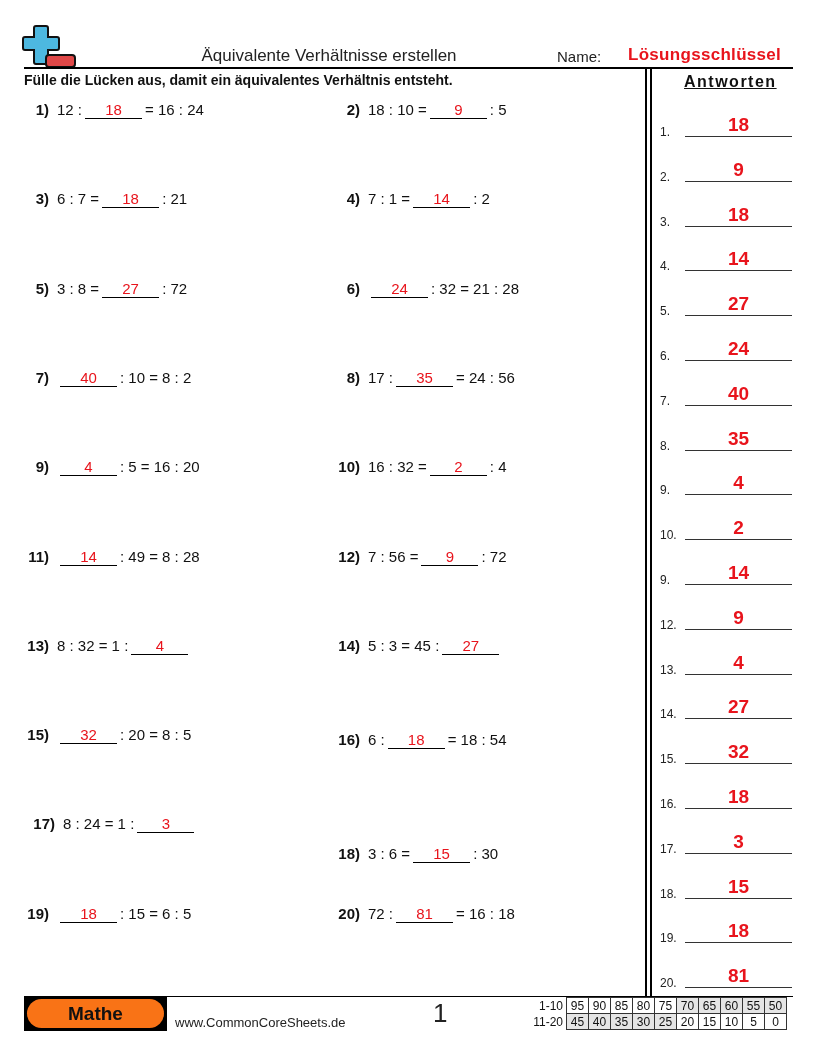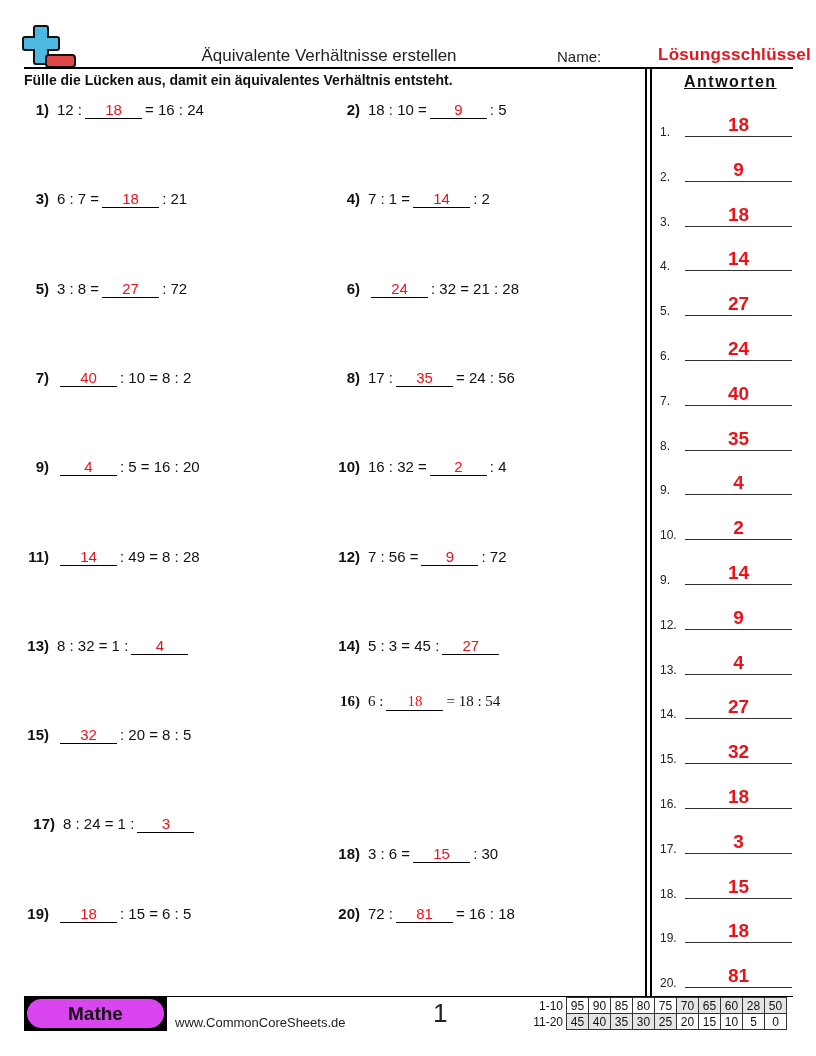--- a/index.html
+++ b/index.html
@@ -2,36 +2,36 @@
 <html><head>
 <meta charset="utf-8">
 <style>
   html, body { margin: 0; padding: 0; background: #fff; }
   body { width: 816px; height: 1056px; position: relative; overflow: hidden;
          font-family: "Liberation Sans", "DejaVu Sans", sans-serif; color: #111; }
   .abs { position: absolute; }
   .logo { left: 22px; top: 24px; width: 56px; height: 46px; }
   .title { left: 0; top: 46px; width: 650px; text-align: center; font-size: 17px; color: #222; padding-left: 4px; }
   .name-label { left: 557px; top: 48px; font-size: 15px; color: #222; }
-  .name-value { left: 658px; top: 45px; font-size: 17px; font-weight: bold; color: #e8141c; letter-spacing: 0.3px; }
+  .name-value { left: 628px; top: 45px; font-size: 17px; font-weight: bold; color: #e8141c; letter-spacing: 0.3px; }
   .top-rule { left: 24px; top: 67px; width: 769px; height: 2px; background: #000; }
   .instructions { left: 24px; top: 72px; font-size: 14px; font-weight: bold; }
   .vdiv1 { left: 645px; top: 68px; width: 2px; height: 928px; background: #000; }
   .vdiv2 { left: 650px; top: 68px; width: 2px; height: 928px; background: #000; }
   .ans-head { left: 684px; top: 73px; font-size: 16px; font-weight: bold; text-decoration: underline; letter-spacing: 1.5px; }
   .problem { font-size: 15px; white-space: nowrap; display: flex; align-items: baseline; }
   .pnum { font-weight: bold; display: inline-block; text-align: right; margin-right: 8px; }
   .blank { display: inline-block; width: 57px; border-bottom: 1px solid #000; text-align: center; color: #e8141c; margin: 0 3px; line-height: 17px; }
   .ans-row { left: 660px; width: 132px; height: 30px; }
   .ans-num { position: absolute; left: 0; bottom: 0; font-size: 12px; color: #222; }
   .ans-line { position: absolute; left: 25px; right: 0; bottom: 2px; height: 1px; background: #333; }
   .ans-val { position: absolute; left: 25px; right: 0; bottom: 3px; text-align: center; font-size: 19px; font-weight: bold; color: #e8141c; }
   .bottom-rule { left: 24px; top: 996px; width: 769px; height: 1px; background: #000; }
   .mathe-box { left: 24px; top: 996px; width: 143px; height: 35px; background: #000; }
-  .mathe-pill { left: 27px; top: 999px; width: 137px; height: 29px; background: #d946ef; border-radius: 15px;
+  .mathe-pill { left: 27px; top: 999px; width: 137px; height: 29px; background: #f97316; border-radius: 15px;
                 text-align: center; font-weight: bold; font-size: 19px; line-height: 29px; }
   .site { left: 175px; top: 1015px; font-size: 13px; color: #222; }
   .page-num { left: 433px; top: 998px; font-size: 26px; color: #222; }
   .score { left: 527px; top: 997px; border-collapse: collapse; font-size: 12px; }
   .score td { border: 1px solid #333; padding: 0; height: 15px; text-align: center; width: 21px; }
   .score td.rl { border: none; text-align: right; width: 36px; padding-right: 3px; }
   .score td.hl { background: #e5e5e5; }
 </style>
 </head>
 <body>
@@ -129,21 +129,21 @@
     <div class="abs problem" style="left: 333px; top: 636.8px;">
       <span class="pnum" style="width:27px">14)</span>
       <span>5 : 3 = 45 :</span>
       <span class="blank">27</span>
     </div>
     <div class="abs problem" style="left: 22px; top: 726.1px;">
       <span class="pnum" style="width:27px">15)</span>
       <span class="blank">32</span>
       <span>: 20 = 8 : 5</span>
     </div>
-    <div class="abs problem" style="left: 333px; top: 693px; font-family: Liberation Serif, serif;">
+    <div class="abs problem" style="left: 333px; top: 731px;">
       <span class="pnum" style="width:27px">16)</span>
       <span>6 :</span>
       <span class="blank">18</span>
       <span>= 18 : 54</span>
     </div>
     <div class="abs problem" style="left: 28px; top: 815.4px;">
       <span class="pnum" style="width:27px">17)</span>
       <span>8 : 24 = 1 :</span>
       <span class="blank">3</span>
     </div>
@@ -279,21 +279,21 @@
       <tr>
     <td class="rl">1-10</td>
     <td>95</td>
     <td>90</td>
     <td>85</td>
     <td>80</td>
     <td>75</td>
     <td class="hl">70</td>
     <td class="hl">65</td>
     <td class="hl">60</td>
-    <td class="hl">28</td>
+    <td class="hl">55</td>
     <td class="hl">50</td>
   </tr>
   <tr>
     <td class="rl">11-20</td>
     <td class="hl">45</td>
     <td class="hl">40</td>
     <td class="hl">35</td>
     <td class="hl">30</td>
     <td class="hl">25</td>
     <td>20</td>

